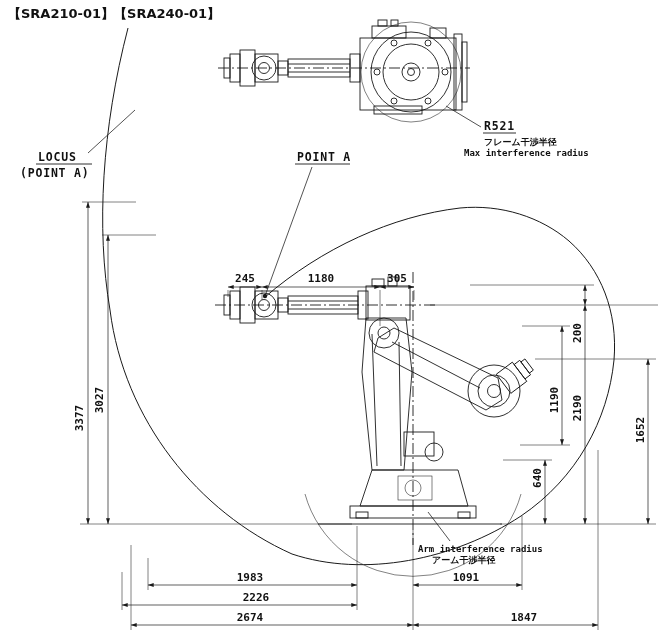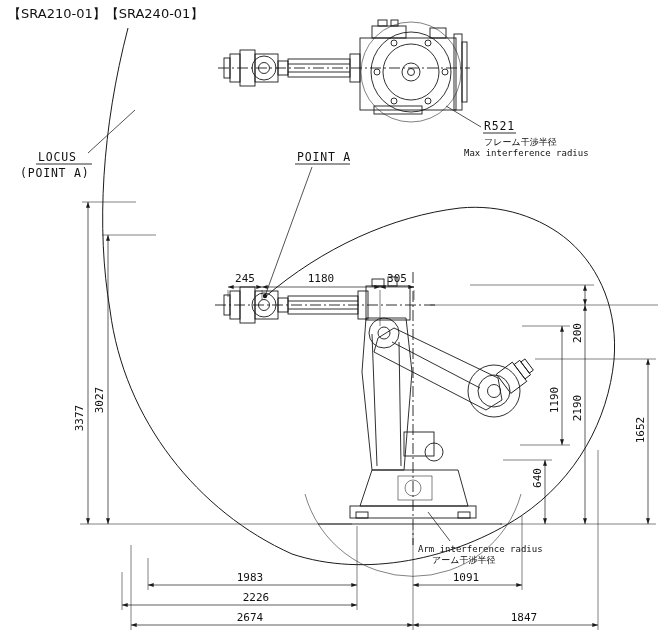--- a/index.html
+++ b/index.html
@@ -1,16 +1,16 @@
 <!DOCTYPE html>
 <html><head>
 <meta charset="utf-8">
 <style>
   html,body { margin:0; padding:0; background:#ffffff; }
-  .page { width:663px; height:641px; position:relative; background:#ffffff; overflow:hidden; }
+  .page { width:663px; height:641px; position:relative; background:#ffffff; overflow:hidden;font-weight:bold; }
   svg { display:block; }
 
   .s    { fill:none; stroke:#1a1a1a; stroke-width:0.9; }
   g.robot > *, g.robot g > * { fill:none; stroke:#1a1a1a; stroke-width:0.9; }
   g.robot .thin, .thin { fill:none; stroke:#1a1a1a; stroke-width:0.55; }
   .cl   { fill:none; stroke:#1a1a1a; stroke-width:0.55; stroke-dasharray:11 3 2 3; }
   .env  { fill:none; stroke:#1a1a1a; stroke-width:1; }
   .dimline { fill:none; stroke:#1a1a1a; stroke-width:0.7; }
   .ext  { fill:none; stroke:#1a1a1a; stroke-width:0.55; }
   .ldr  { fill:none; stroke:#1a1a1a; stroke-width:0.75; }

